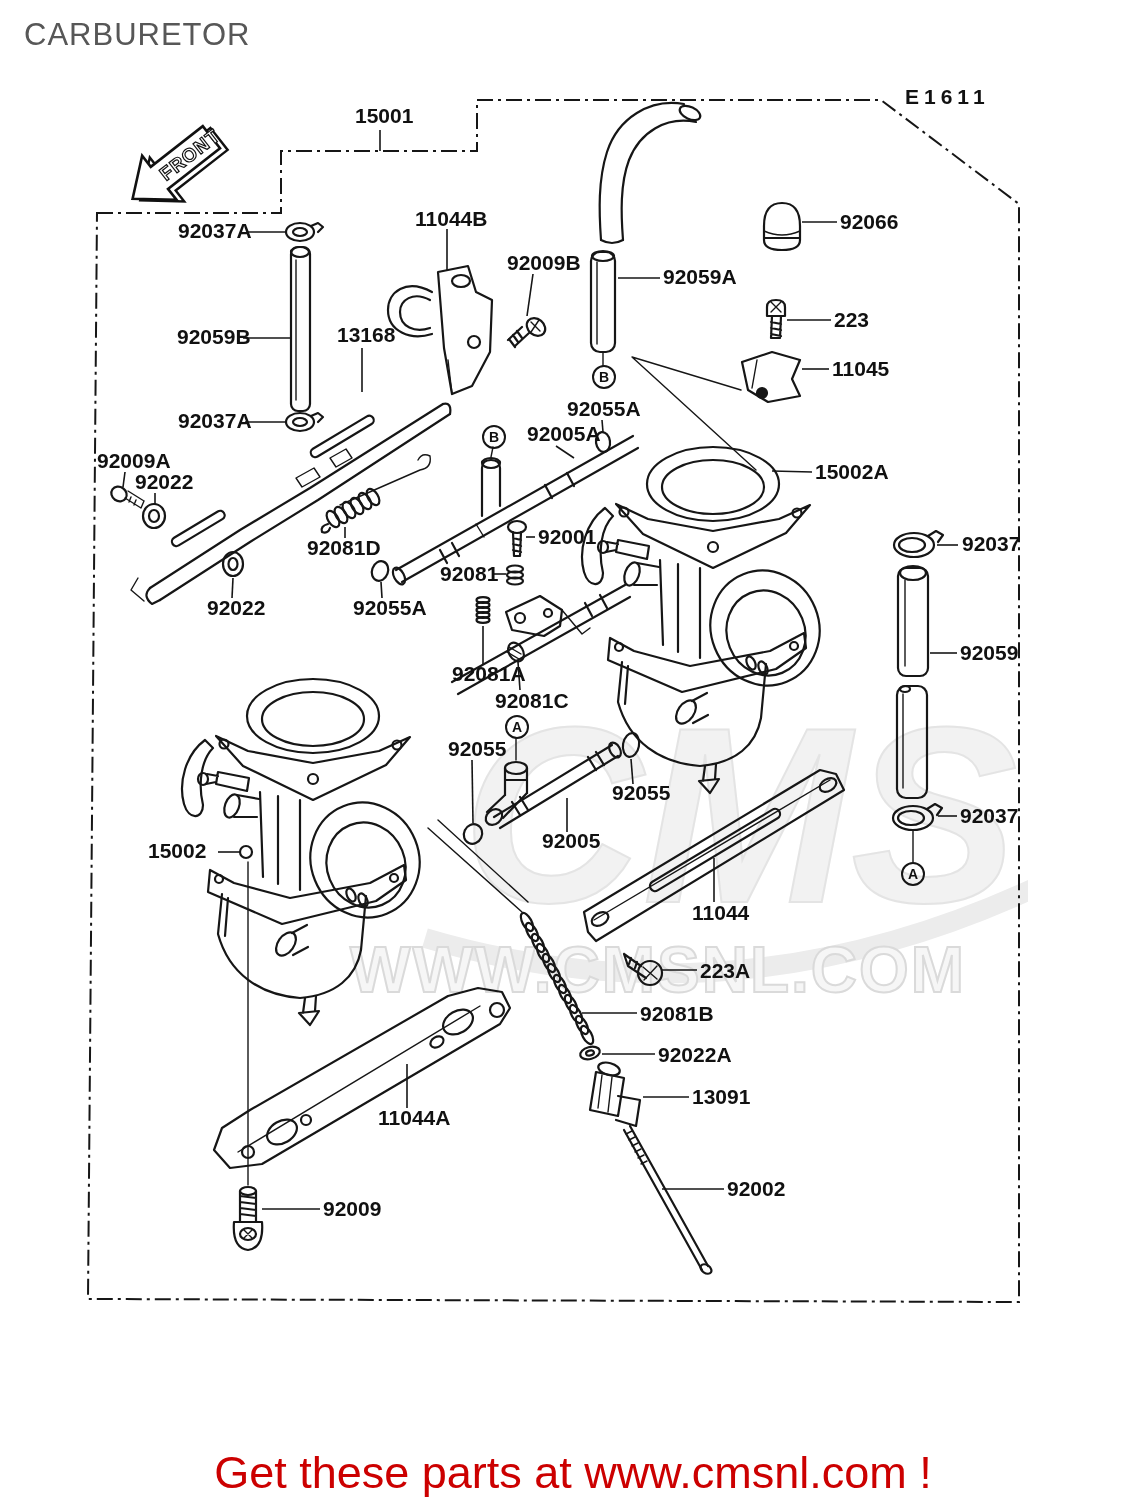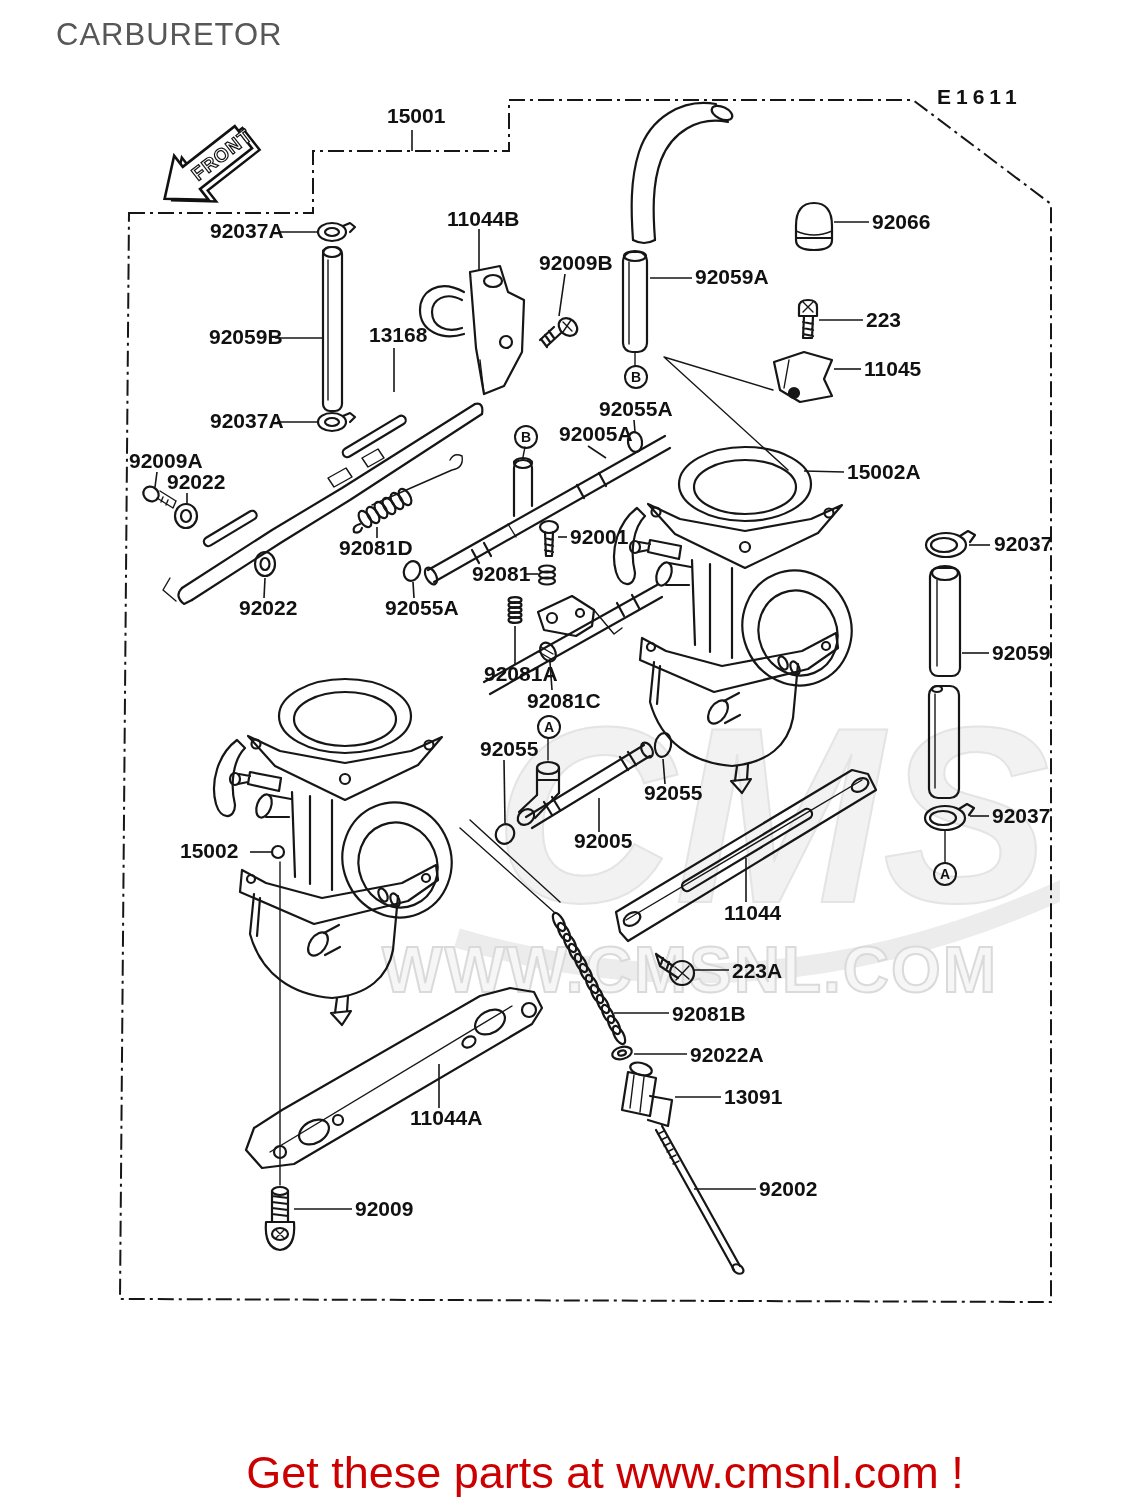--- a/index.html
+++ b/index.html
@@ -1,16 +1,16 @@
 <!DOCTYPE html>
 <html><head>
 <meta charset="utf-8">
 <style>
   html,body{margin:0;padding:0;background:#fff;}
-  .stage{position:relative;width:1028px;height:1500px;background:#ffffff;overflow:hidden;margin-left:32px;}
+  .stage{position:relative;width:1028px;height:1500px;background:#ffffff;overflow:hidden;}
   svg{display:block;}
   .art{stroke:#161616;stroke-width:2.2;fill:none;stroke-linecap:round;stroke-linejoin:round;}
   .thin{stroke-width:1.4;}
   .lead{stroke:#161616;stroke-width:1.6;fill:none;}
   .lbl{font:bold 21px "Liberation Sans",sans-serif;fill:#111;}
   .ref{font:bold 14px "Liberation Sans",sans-serif;fill:#111;}
   .title{font:31px "Liberation Sans",sans-serif;fill:#575757;letter-spacing:1px;}
   .code{font:bold 21px "Liberation Sans",sans-serif;fill:#111;letter-spacing:5px;}
   .footer-red{font:45px "Liberation Sans",sans-serif;fill:#cc0000;}
   .wm-logo{font:italic bold 250px "Liberation Sans",sans-serif;fill:#f2f2f2;stroke:#e4e4e4;stroke-width:2;}

